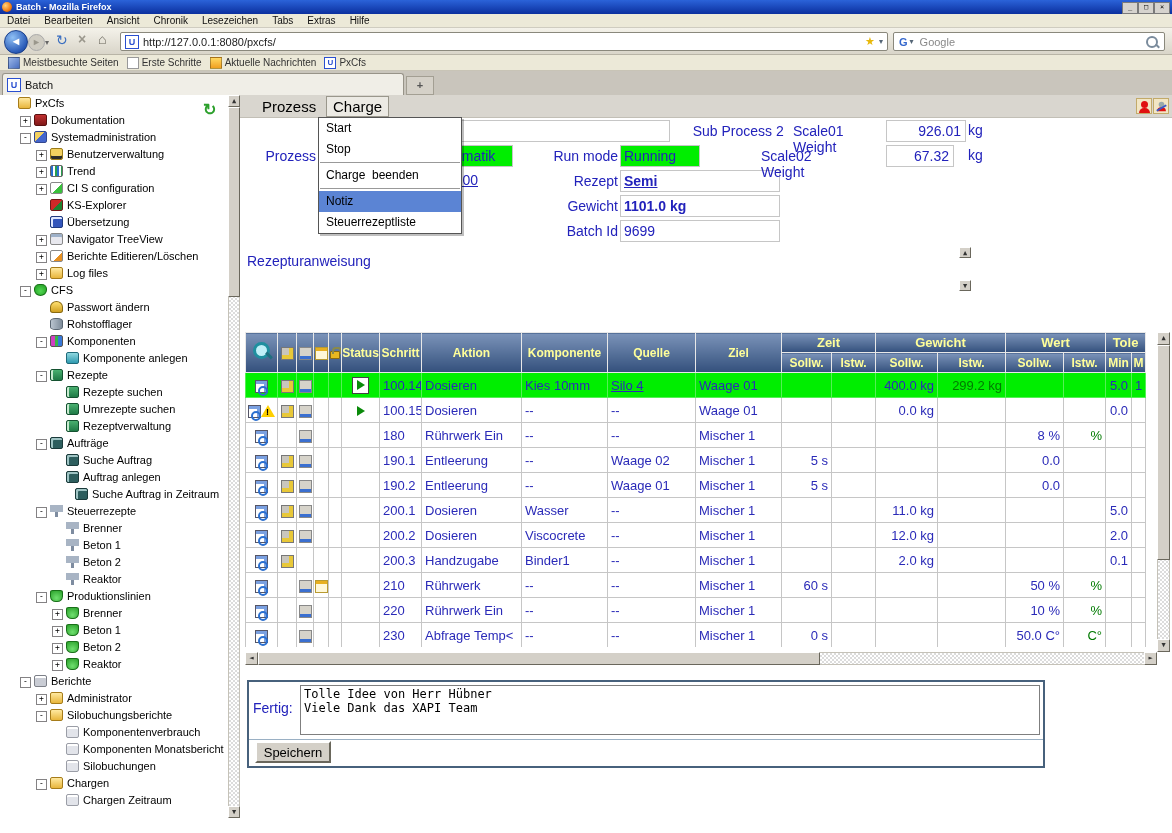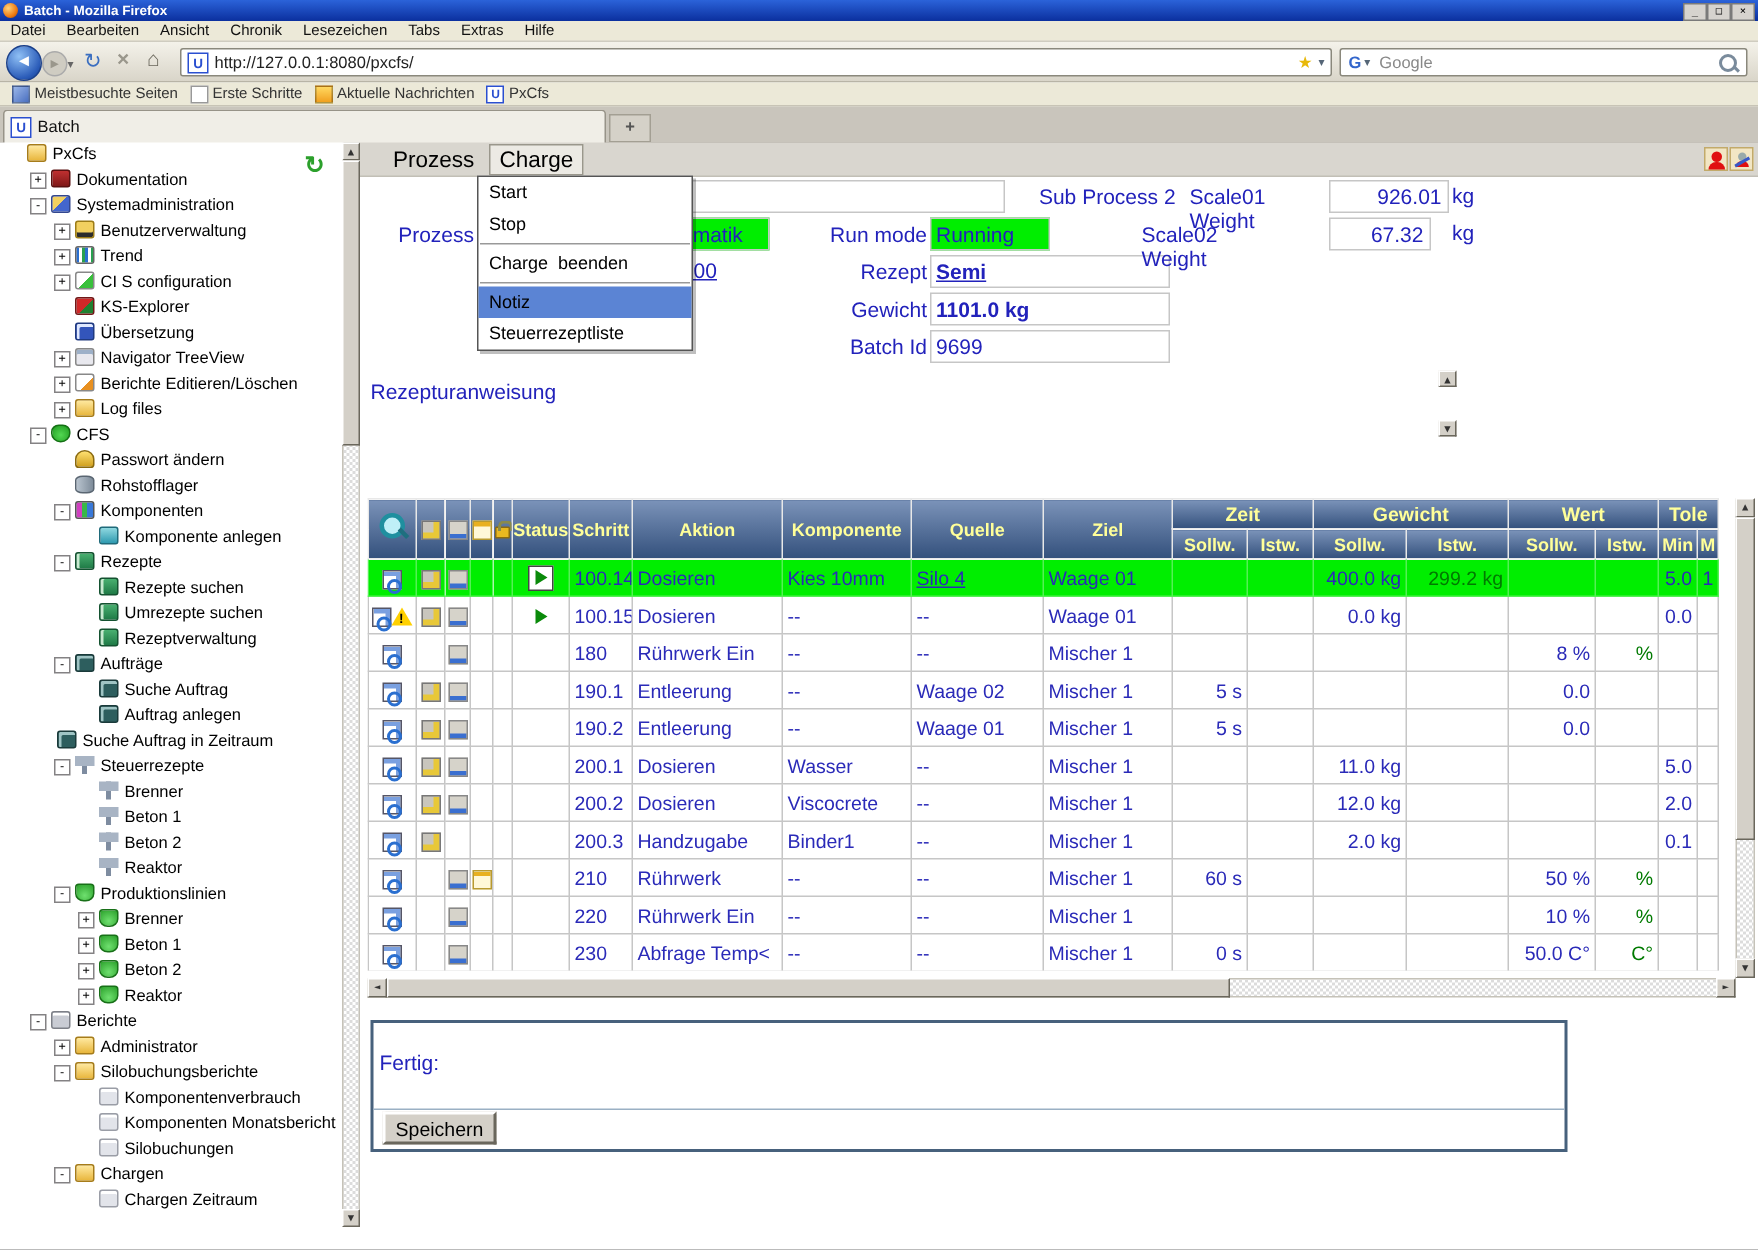--- a/index.html
+++ b/index.html
@@ -245,21 +245,21 @@
         <div class="trow" style="padding-left: 36px;"><span class="txsp"></span><span class="ti ti-silo"></span><span class="tlabel">Rohstofflager</span></div>
         <div class="trow" style="padding-left: 36px;"><span class="tx">-</span><span class="ti ti-components"></span><span class="tlabel">Komponenten</span></div>
         <div class="trow" style="padding-left: 52px;"><span class="txsp"></span><span class="ti ti-component-add"></span><span class="tlabel">Komponente anlegen</span></div>
         <div class="trow" style="padding-left: 36px;"><span class="tx">-</span><span class="ti ti-recipes"></span><span class="tlabel">Rezepte</span></div>
         <div class="trow" style="padding-left: 52px;"><span class="txsp"></span><span class="ti ti-recipes"></span><span class="tlabel">Rezepte suchen</span></div>
         <div class="trow" style="padding-left: 52px;"><span class="txsp"></span><span class="ti ti-recipes"></span><span class="tlabel">Umrezepte suchen</span></div>
         <div class="trow" style="padding-left: 52px;"><span class="txsp"></span><span class="ti ti-recipes"></span><span class="tlabel">Rezeptverwaltung</span></div>
         <div class="trow" style="padding-left: 36px;"><span class="tx">-</span><span class="ti ti-order"></span><span class="tlabel">Aufträge</span></div>
         <div class="trow" style="padding-left: 52px;"><span class="txsp"></span><span class="ti ti-order"></span><span class="tlabel">Suche Auftrag</span></div>
         <div class="trow" style="padding-left: 52px;"><span class="txsp"></span><span class="ti ti-order"></span><span class="tlabel">Auftrag anlegen</span></div>
-        <div class="trow" style="padding-left: 24px;"><span class="txsp"></span><span class="ti ti-order"></span><span class="tlabel">Suche Auftrag in Zeitraum</span></div>
+        <div class="trow" style="padding-left: 52px; text-align: center;"><span class="txsp"></span><span class="ti ti-order"></span><span class="tlabel">Suche Auftrag in Zeitraum</span></div>
         <div class="trow" style="padding-left: 36px;"><span class="tx">-</span><span class="ti ti-funnel"></span><span class="tlabel">Steuerrezepte</span></div>
         <div class="trow" style="padding-left: 52px;"><span class="txsp"></span><span class="ti ti-funnel"></span><span class="tlabel">Brenner</span></div>
         <div class="trow" style="padding-left: 52px;"><span class="txsp"></span><span class="ti ti-funnel"></span><span class="tlabel">Beton 1</span></div>
         <div class="trow" style="padding-left: 52px;"><span class="txsp"></span><span class="ti ti-funnel"></span><span class="tlabel">Beton 2</span></div>
         <div class="trow" style="padding-left: 52px;"><span class="txsp"></span><span class="ti ti-funnel"></span><span class="tlabel">Reaktor</span></div>
         <div class="trow" style="padding-left: 36px;"><span class="tx">-</span><span class="ti ti-prodline"></span><span class="tlabel">Produktionslinien</span></div>
         <div class="trow" style="padding-left: 52px;"><span class="tx">+</span><span class="ti ti-prodline"></span><span class="tlabel">Brenner</span></div>
         <div class="trow" style="padding-left: 52px;"><span class="tx">+</span><span class="ti ti-prodline"></span><span class="tlabel">Beton 1</span></div>
         <div class="trow" style="padding-left: 52px;"><span class="tx">+</span><span class="ti ti-prodline"></span><span class="tlabel">Beton 2</span></div>
         <div class="trow" style="padding-left: 52px;"><span class="tx">+</span><span class="ti ti-prodline"></span><span class="tlabel">Reaktor</span></div>
@@ -621,17 +621,19 @@
   <div class="abs sbthumb" style="left:1157px;top:345px;width:13px;height:215px;"></div>
   <div class="abs sbbtn" style="left:1157px;top:639px;width:13px;height:13px;">▼</div>
 
   <div class="abs sbtrack" style="left:245px;top:652px;width:912px;height:13px;"></div>
   <div class="abs sbbtn" style="left:245px;top:652px;width:13px;height:13px;">◄</div>
   <div class="abs sbthumb" style="left:258px;top:652px;width:562px;height:13px;"></div>
   <div class="abs sbbtn" style="left:1144px;top:652px;width:13px;height:13px;">►</div>
 
   <div class="abs" id="notizpanel">
     <div class="abs plabel" style="left:4px;top:18px;width:44px;text-align:left;">Fertig:</div>
+    <div class="abs tbox" style="left:51px;top:3px;width:740px;height:50px;">Tolle Idee von Herr Hübner
+Viele Dank das XAPI Team</div>
     <div class="abs" style="left:0;top:57px;width:794px;height:1px;background:#9ab0c4;"></div>
   </div>
   <div class="abs" id="savebtn">Speichern</div>
 
 </div>
 
 </body></html>

